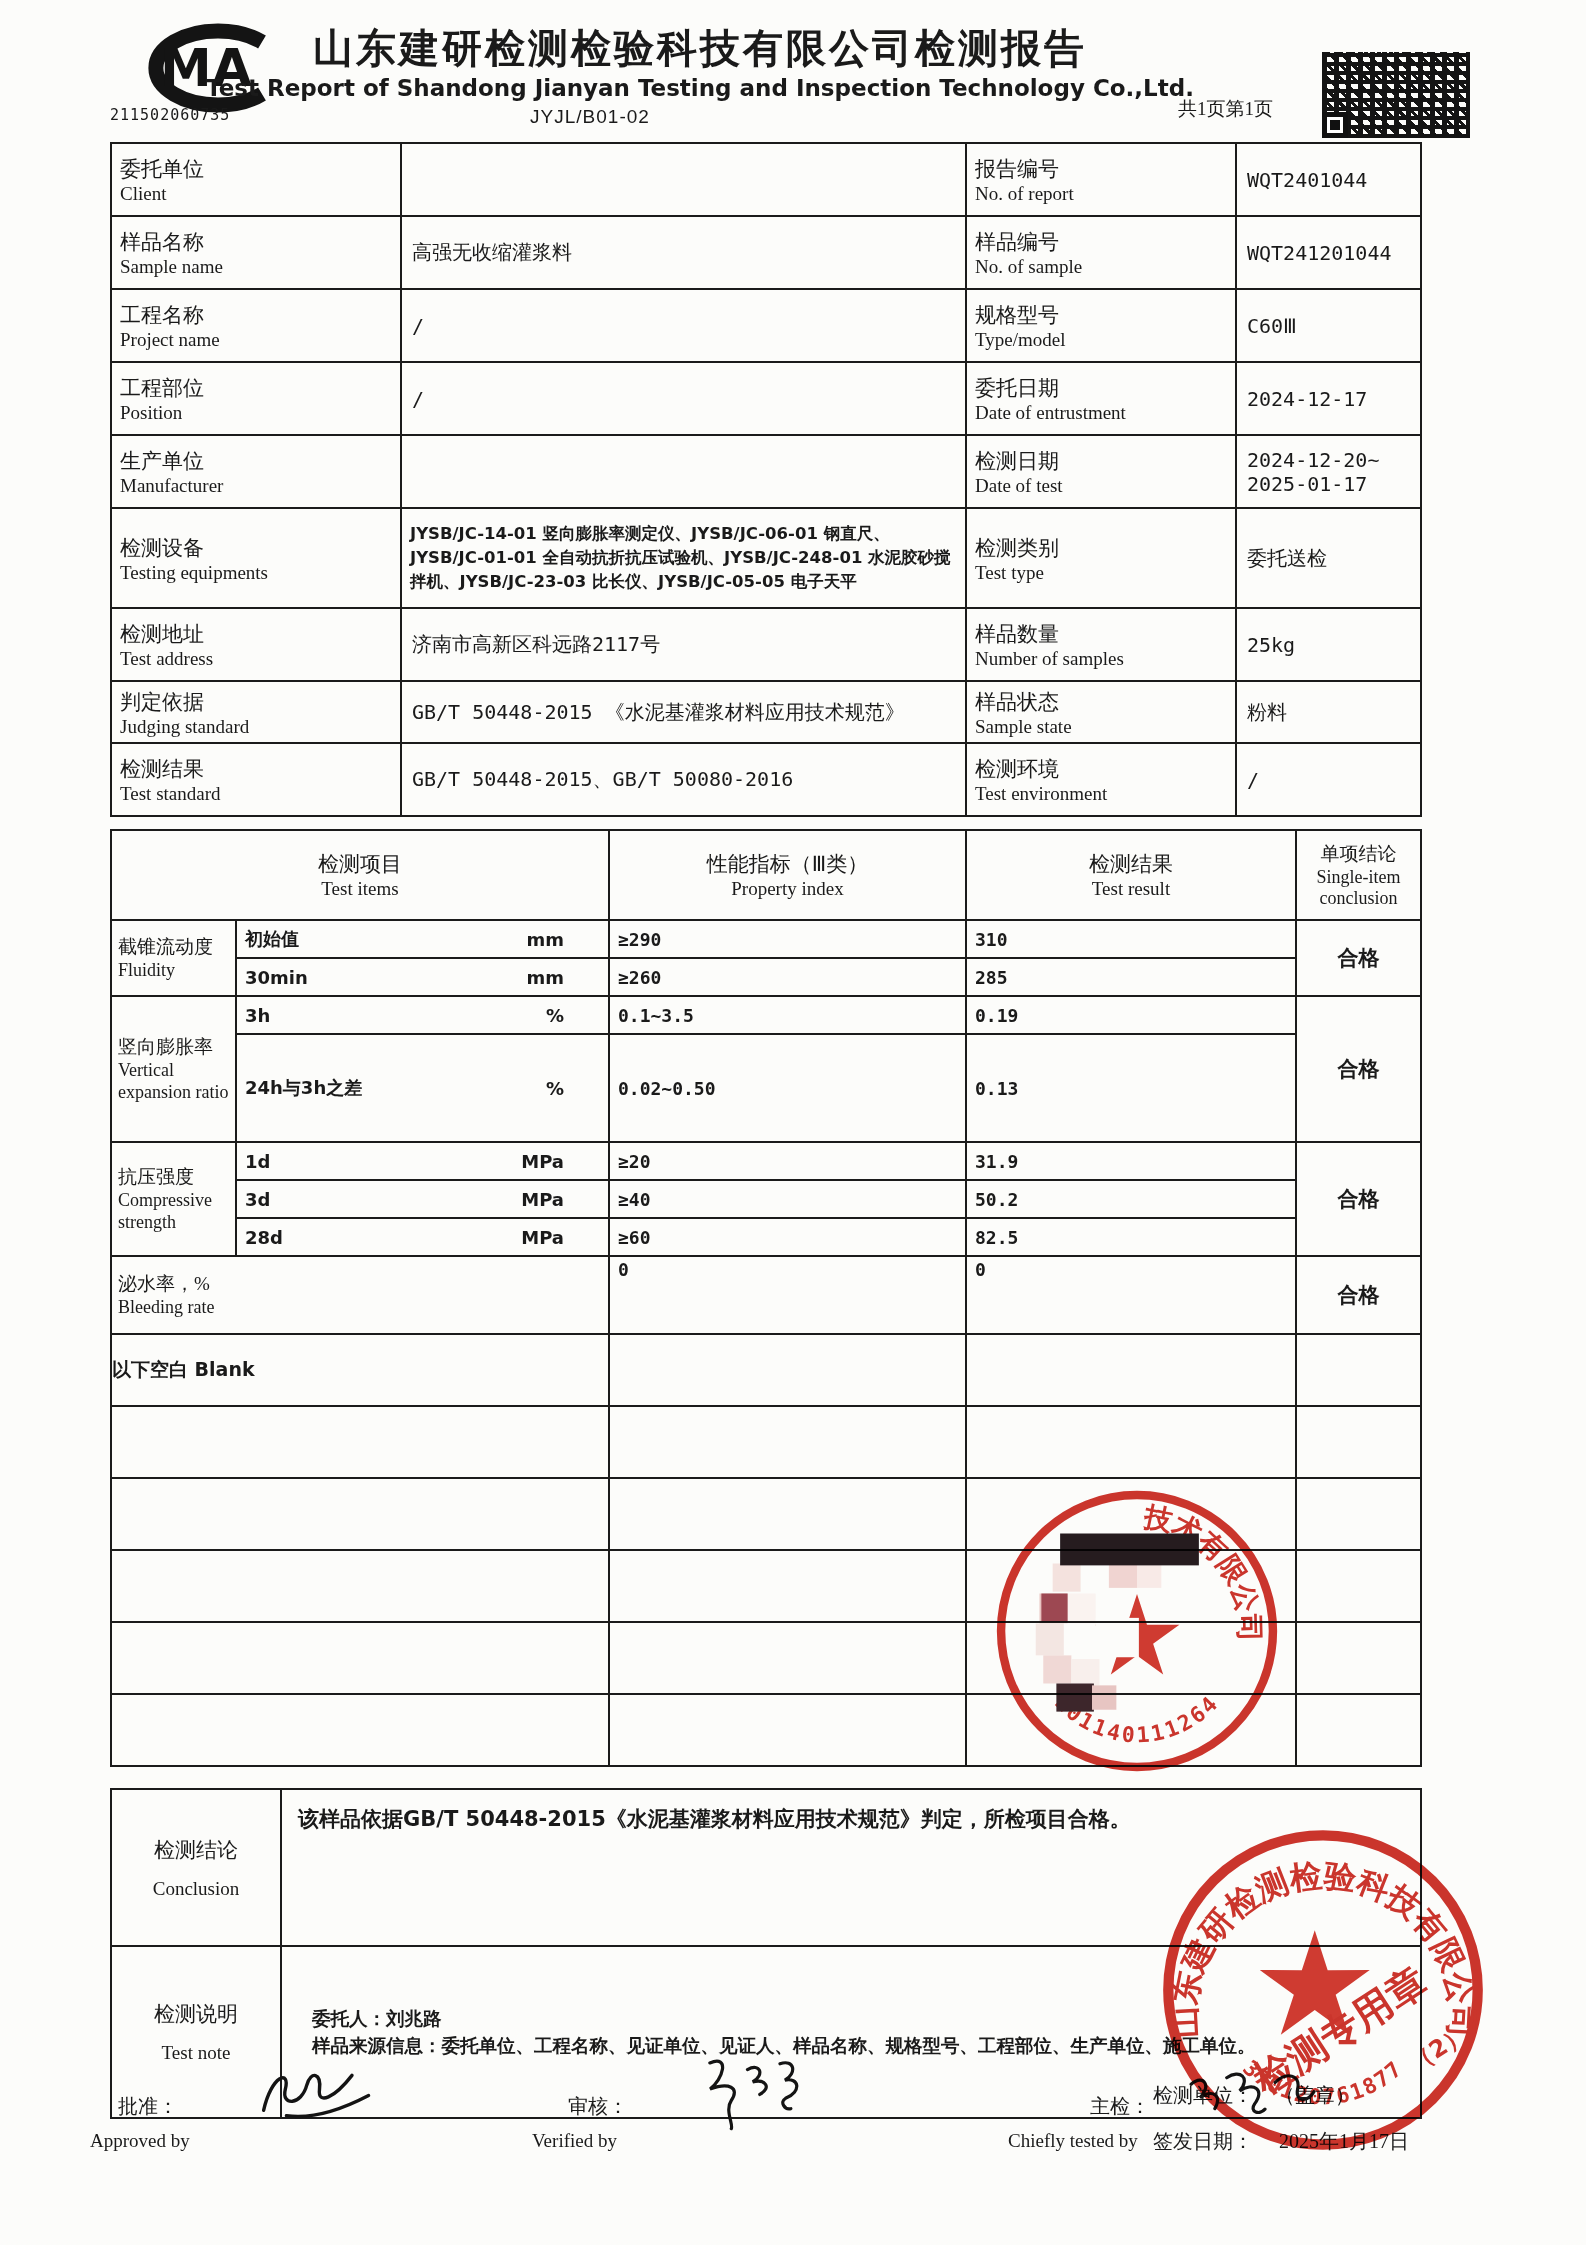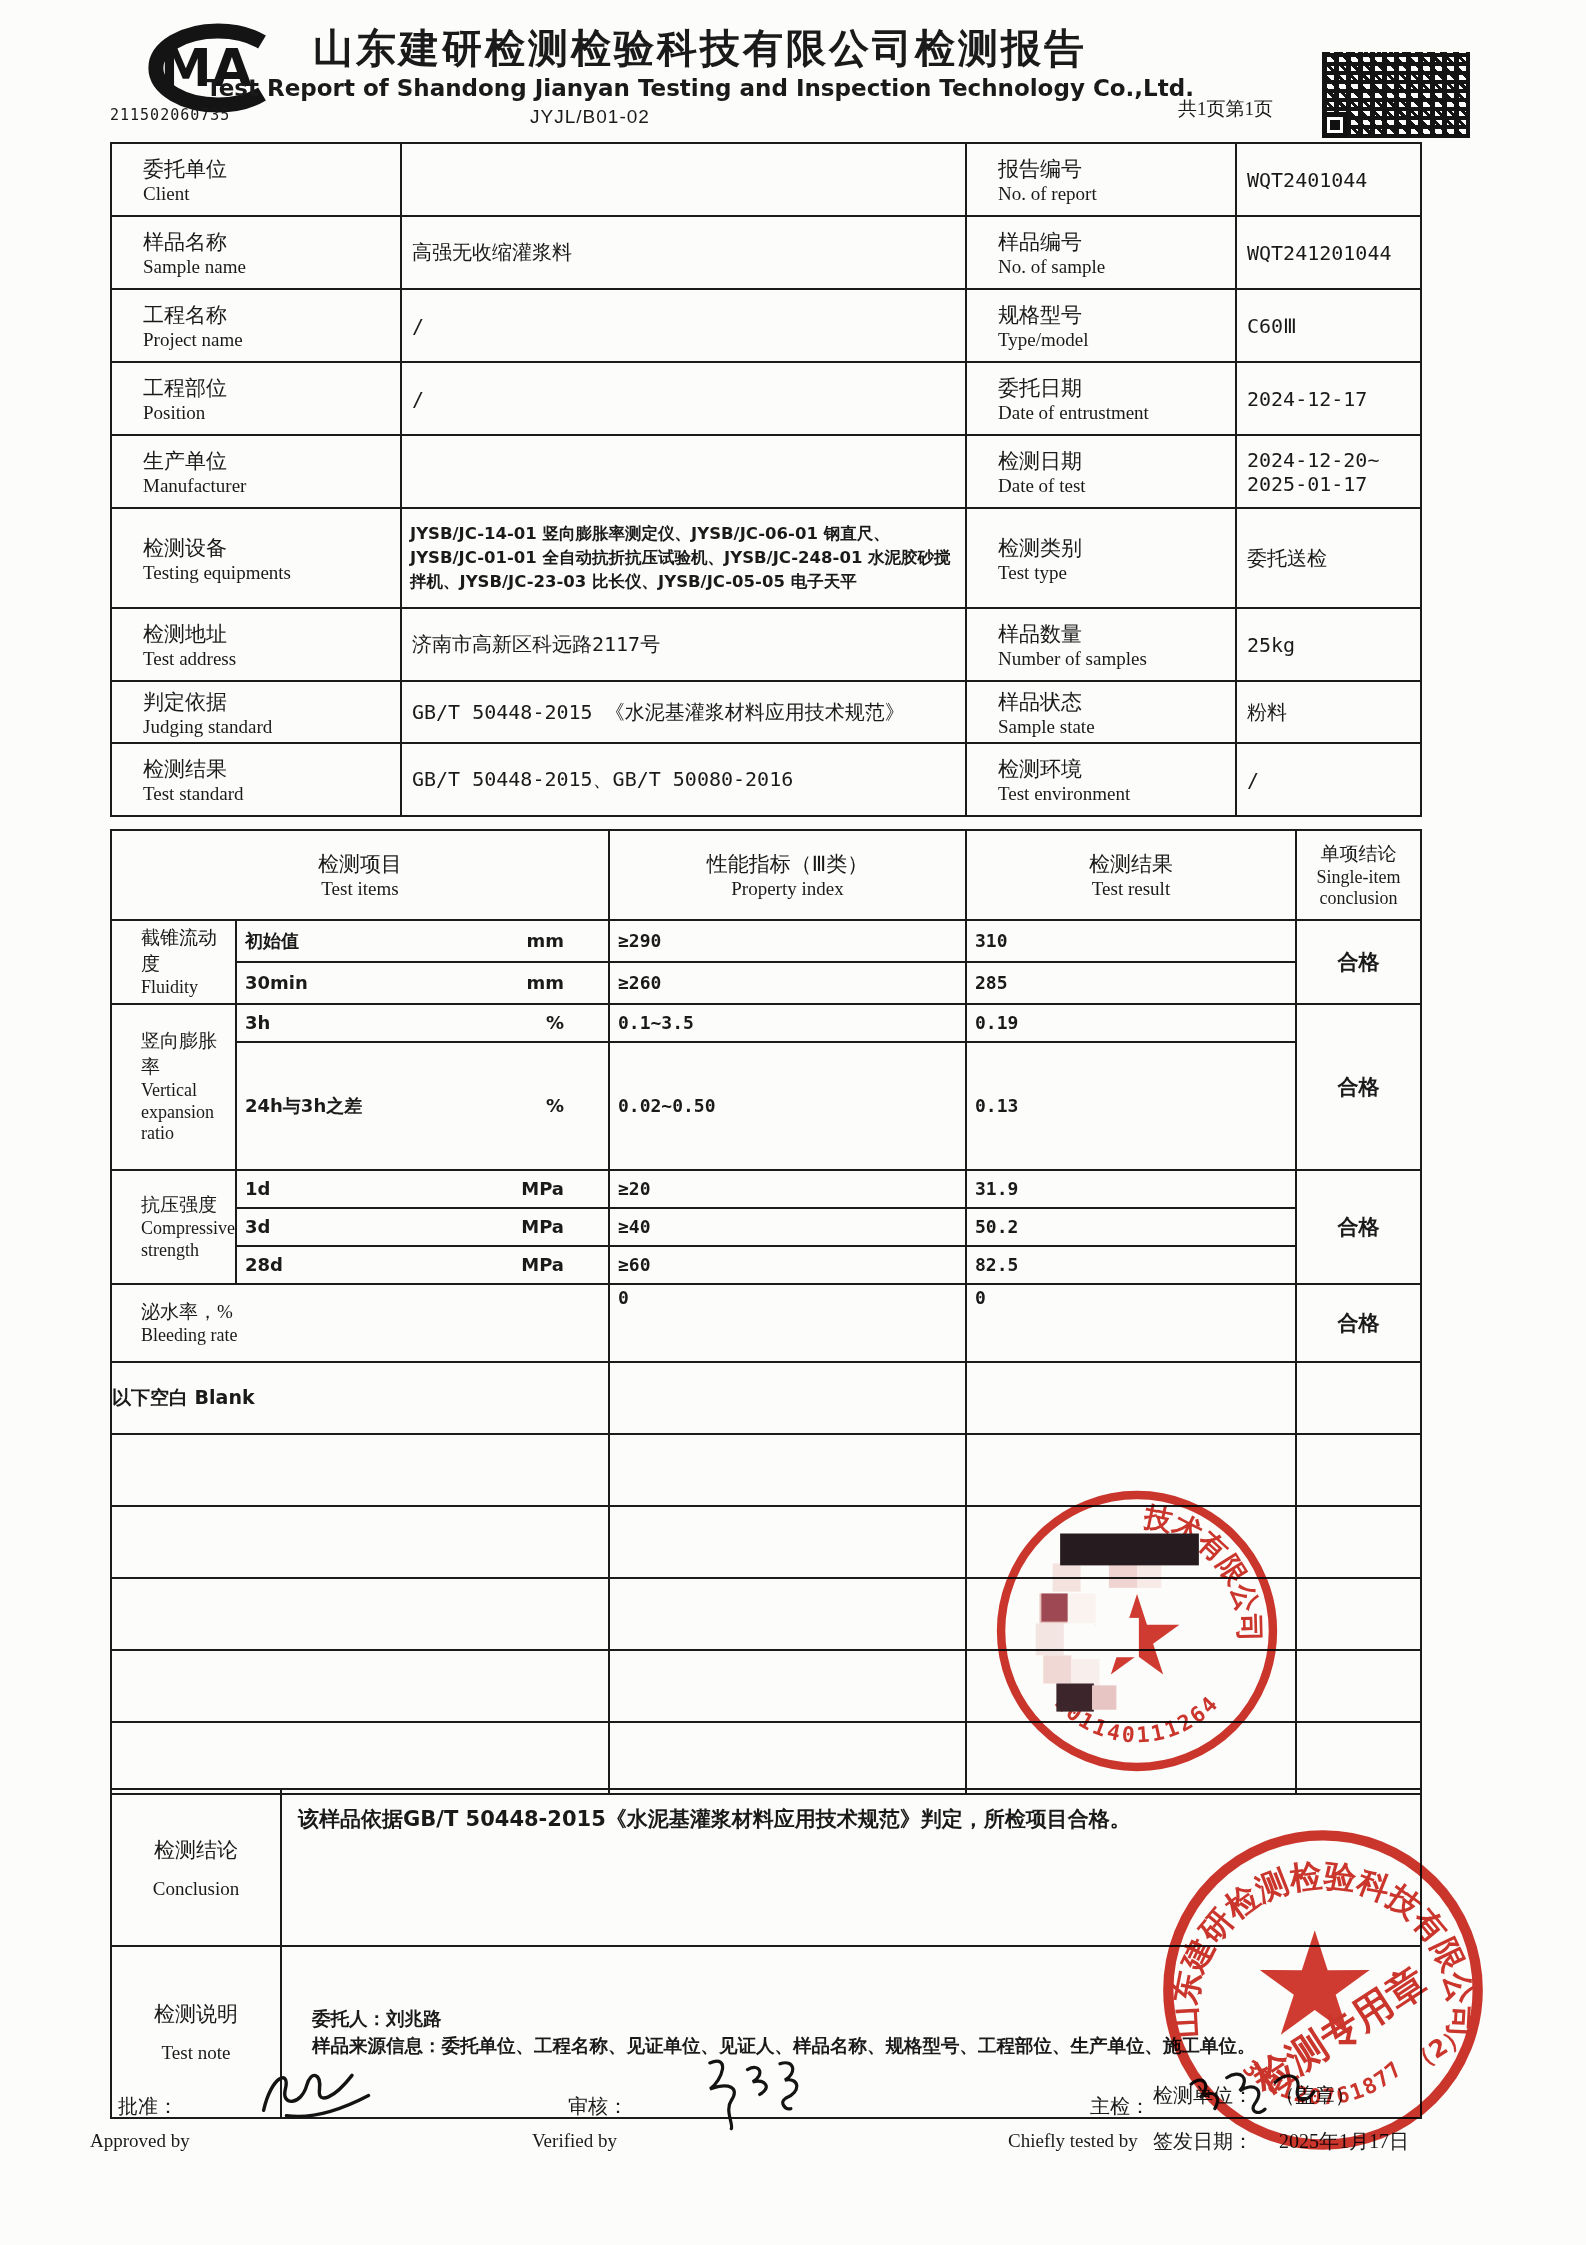--- a/index.html
+++ b/index.html
@@ -25,25 +25,25 @@
   .qr-finder:after{content:"";position:absolute;left:3px;top:3px;width:10px;height:10px;background:#111;}
 
   
   .tbl{border-collapse:collapse;table-layout:fixed;width:1310px;background:transparent;}
   .tbl td{border:2px solid #1b1b1b;padding:0;vertical-align:middle;overflow:hidden;}
   .wrap-info{position:absolute;left:110px;top:142px;}
   .wrap-res{position:absolute;left:110px;top:829px;}
   .wrap-con{position:absolute;left:110px;top:1788px;}
 
   .h73{height:73px}.h100{height:100px}.h76{height:62px}
-  .h90{height:90px}.h38{height:38px}.h128{height:128px}.h78{height:78px}.h72{height:72px}
+  .h90{height:90px}.h38{height:38px}.h128{height:108px}.h78{height:78px}.h72{height:72px}
   .h157{height:157px}.h150{height:172px}
 
   .lbl{display:flex;flex-direction:column;justify-content:space-between;height:100%;
-       padding:5px 8px 4px 8px;box-sizing:border-box;margin-left:23px;}
+       padding:5px 8px 4px 8px;box-sizing:border-box;}
   .cn{font-size:21px;}
   .en{font-size:19px;}
   .val{font-family:"DejaVu Sans Mono",monospace;font-size:20px;padding:2px 10px;white-space:pre-line;}
   .equip{font:700 16.5px/1.45 "DejaVu Sans",sans-serif;padding:4px 8px;}
 
   .rh{display:flex;flex-direction:column;justify-content:space-around;align-items:center;height:100%;
       padding:4px 1px;box-sizing:border-box;text-align:center;}
   .rh .cn{font-size:21px;}
   .rh .en{font-size:19px;}
   .rh-small .cn{font-size:19px}.rh-small .en{font-size:18px;line-height:1.15;}

